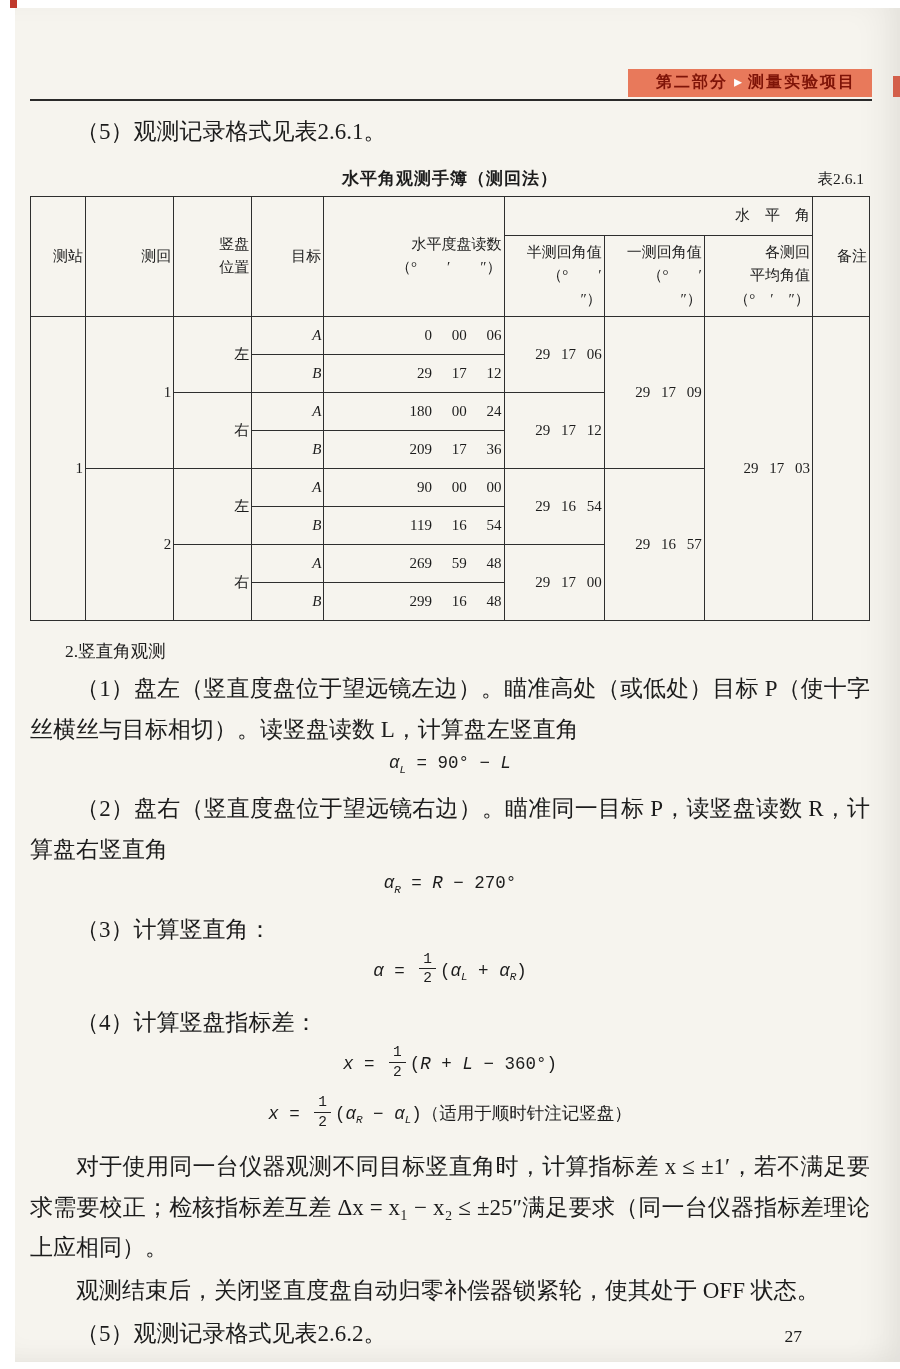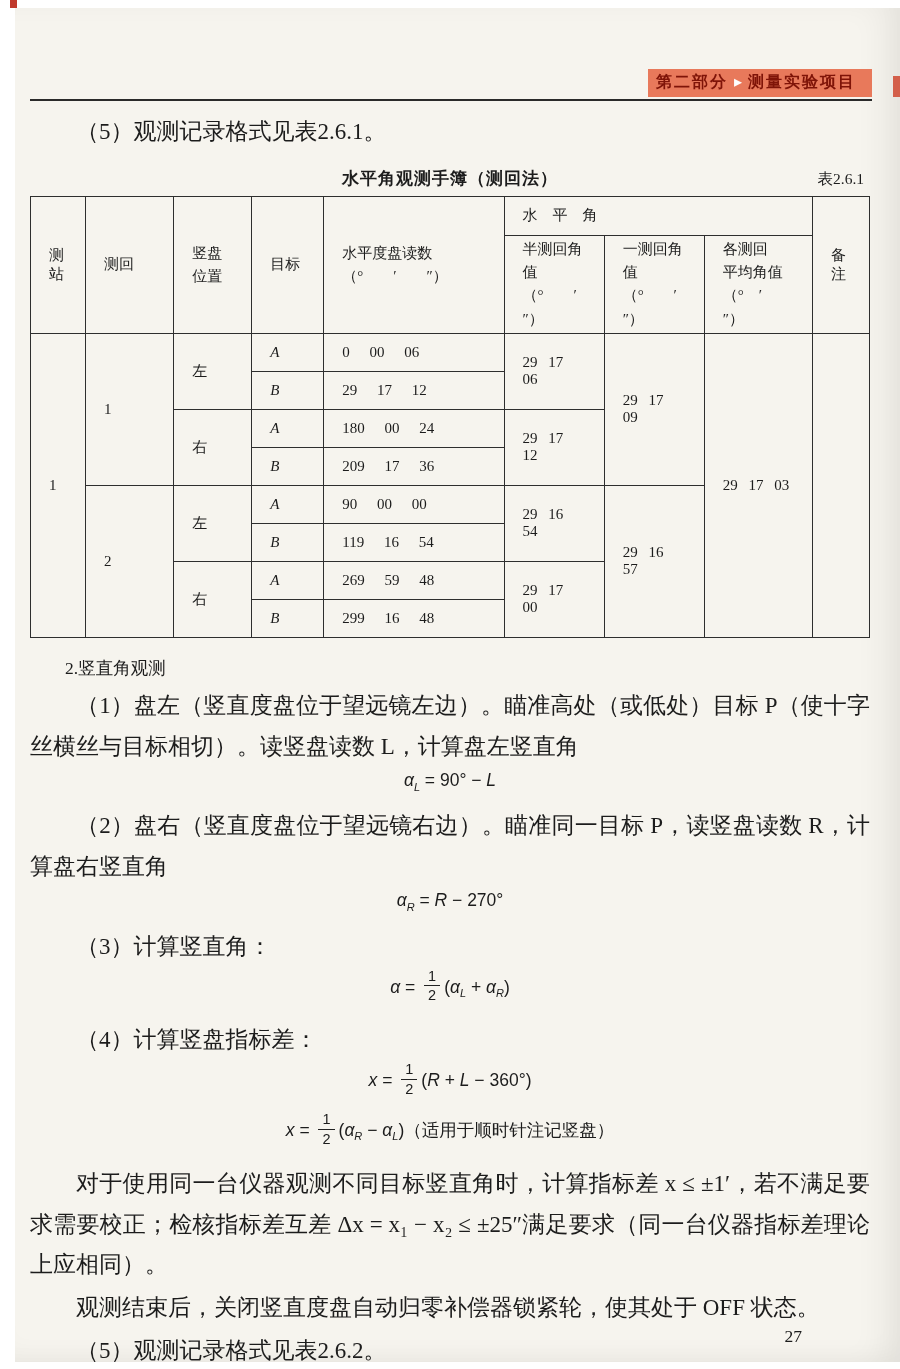--- a/index.html
+++ b/index.html
@@ -25,60 +25,60 @@
     border-bottom:2px solid #2a2a2a;
   }
   .badge {
     position:absolute; right:0; bottom:2px;
     background:#e8795b;
     color:#7f1408;
     font-family:"Liberation Sans","DejaVu Sans",sans-serif;
     font-weight:bold;
     font-size:16px;
     letter-spacing:2px;
-    padding:3px 16px 4px 8px;
+    padding:3px 16px 4px 28px;
     white-space:nowrap;
     margin-top:21px;
   }
   .badge .arrow { color:#fdfdfd; font-weight:normal; margin:0 6px; letter-spacing:0; }
 
   .content { position:absolute; top:112px; left:0; right:0; padding:0 30px; }
 
   p { margin:0; font-size:23px; line-height:1.78; text-align:justify; }
   .indent { text-indent:2em; }
   .para { margin-bottom:2px; }
 
   .tbl-caption { position:relative; text-align:center; margin:14px 0 6px; }
   .tbl-title { font-weight:bold; font-size:17px; letter-spacing:1px; }
   .tbl-label { position:absolute; right:6px; top:2px; font-weight:normal; font-size:15.5px; }
 
   table { border-collapse:collapse; width:100%; table-layout:fixed; font-size:15px; }
   th, td {
     border:1px solid #2e2e2e;
-    text-align:left; vertical-align:middle;
-    padding:2px 18px;
+    text-align:right; vertical-align:middle;
+    padding:2px 2px;
     font-weight:normal;
     overflow:hidden;
   }
   table { border:1.5px solid #222; }
   tr.h1 th { height:34px; }
   tr.h2 th { height:76px; }
   tbody tr { height:38px; }
   .preline { white-space:pre-line; line-height:1.55; }
   .target { font-style:italic; }
   .reading { word-spacing:16px; }
   .angle { word-spacing:7px; }
 
   .sec-title { font-weight:normal; font-size:17.5px; margin:18px 0 6px; text-indent:2em; }
 
   .formula {
     text-align:center;
     font-size:17.5px;
     margin:0 0 14px;
-    font-family:Liberation Sans, sans-serif;
+    font-family:Liberation Mono, monospace;
   }
   .math { font-style:italic; }
   sub { font-size:11px; font-style:italic; }
   .frac { display:inline-block; vertical-align:middle; margin:0 4px; transform:translateY(-2px); text-align:center; }
   .frac .num { display:block; font-size:14.5px; line-height:1.15; padding:0 4px 1px; border-bottom:1.3px solid #222; }
   .frac .den { display:block; font-size:14.5px; line-height:1.15; padding-top:1px; }
   .fnote { font-style:normal;text-align:right; }
 
   .page-number { position:absolute; right:98px; bottom:22px; font-size:17.5px; }
 </style>

